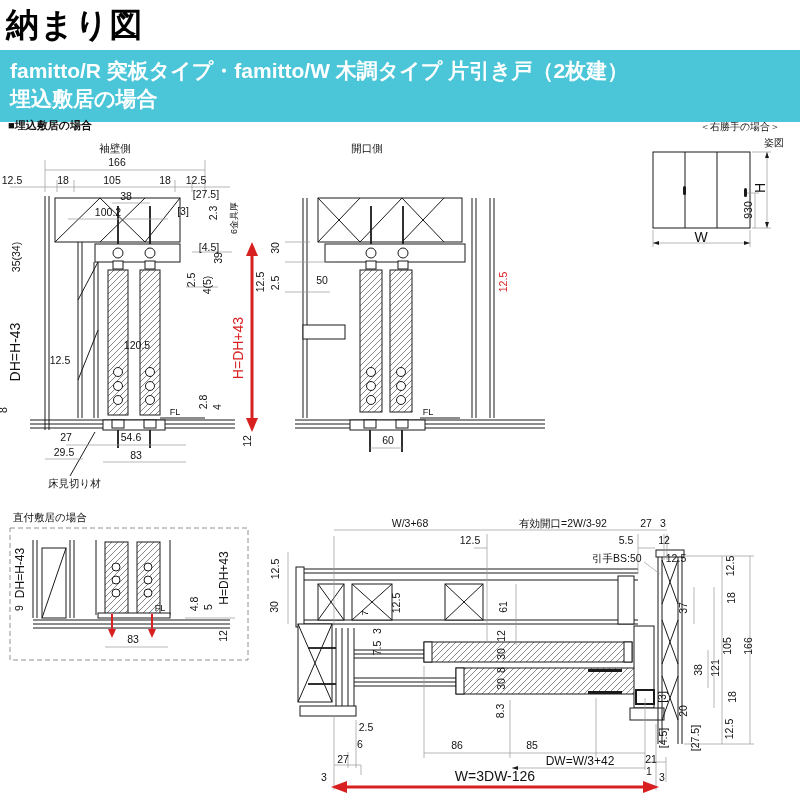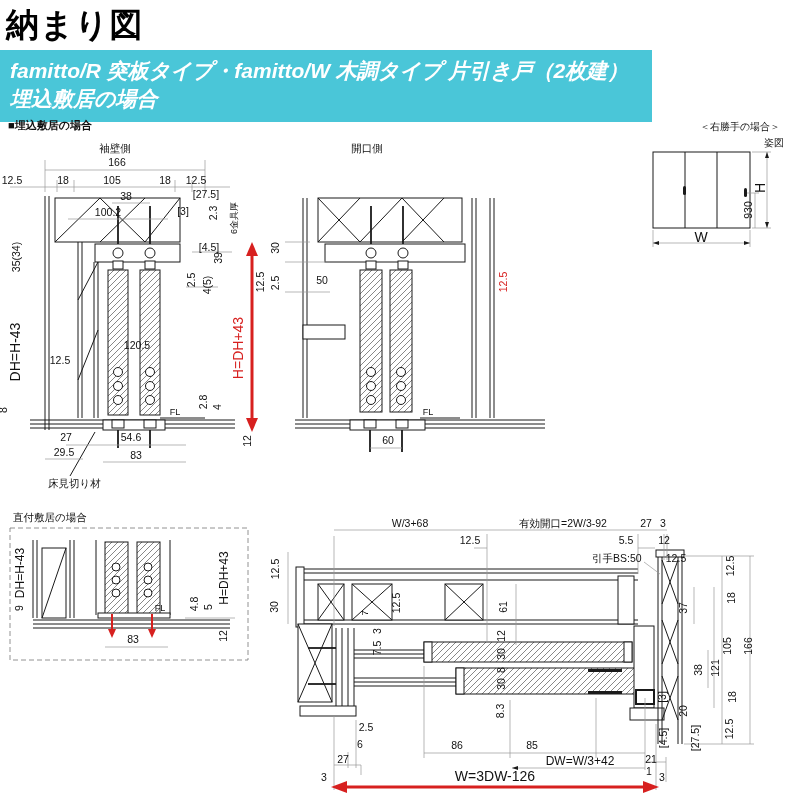--- a/index.html
+++ b/index.html
@@ -1,18 +1,18 @@
 <!DOCTYPE html>
 <html><head>
 <meta charset="utf-8">
 <style>
   html,body{margin:0;padding:0;background:#fff;width:800px;font-family:"Liberation Sans",sans-serif;}
   .page{position:relative;width:800px;height:800px;background:#fff;overflow:hidden;}
   .title{font-size:33px;font-weight:bold;color:#000;padding:3px 6px 2px 6px;letter-spacing:1px;}
-  .banner{width:652px;box-sizing:border-box;padding:7px 2px 9px 10px;color:#fff;font-weight:bold;font-size:21px;line-height:28px;font-style:italic;}
+  .banner{width:800px;box-sizing:border-box;padding:7px 2px 9px 10px;color:#fff;font-weight:bold;font-size:21px;line-height:28px;}
   svg{position:absolute;left:0;top:0;font-family:"Liberation Sans",sans-serif;}
   .k{stroke:#1a1a1a;fill:none;stroke-width:1;}
   .k2{stroke:#1a1a1a;fill:none;stroke-width:1.8;}
   .wh{fill:#fff;stroke:#1a1a1a;stroke-width:1;}
   .hat{fill:url(#hatch);stroke:#1a1a1a;stroke-width:1;}
   .d{stroke:#9a9a9a;fill:none;stroke-width:0.7;}
   .t{font-size:10.5px;fill:#111;text-anchor:middle;}
   .ts{font-size:9px;fill:#111;text-anchor:middle;}
   .tm{font-size:12px;fill:#111;text-anchor:middle;}
   .tb{font-size:14px;fill:#111;text-anchor:middle;}

